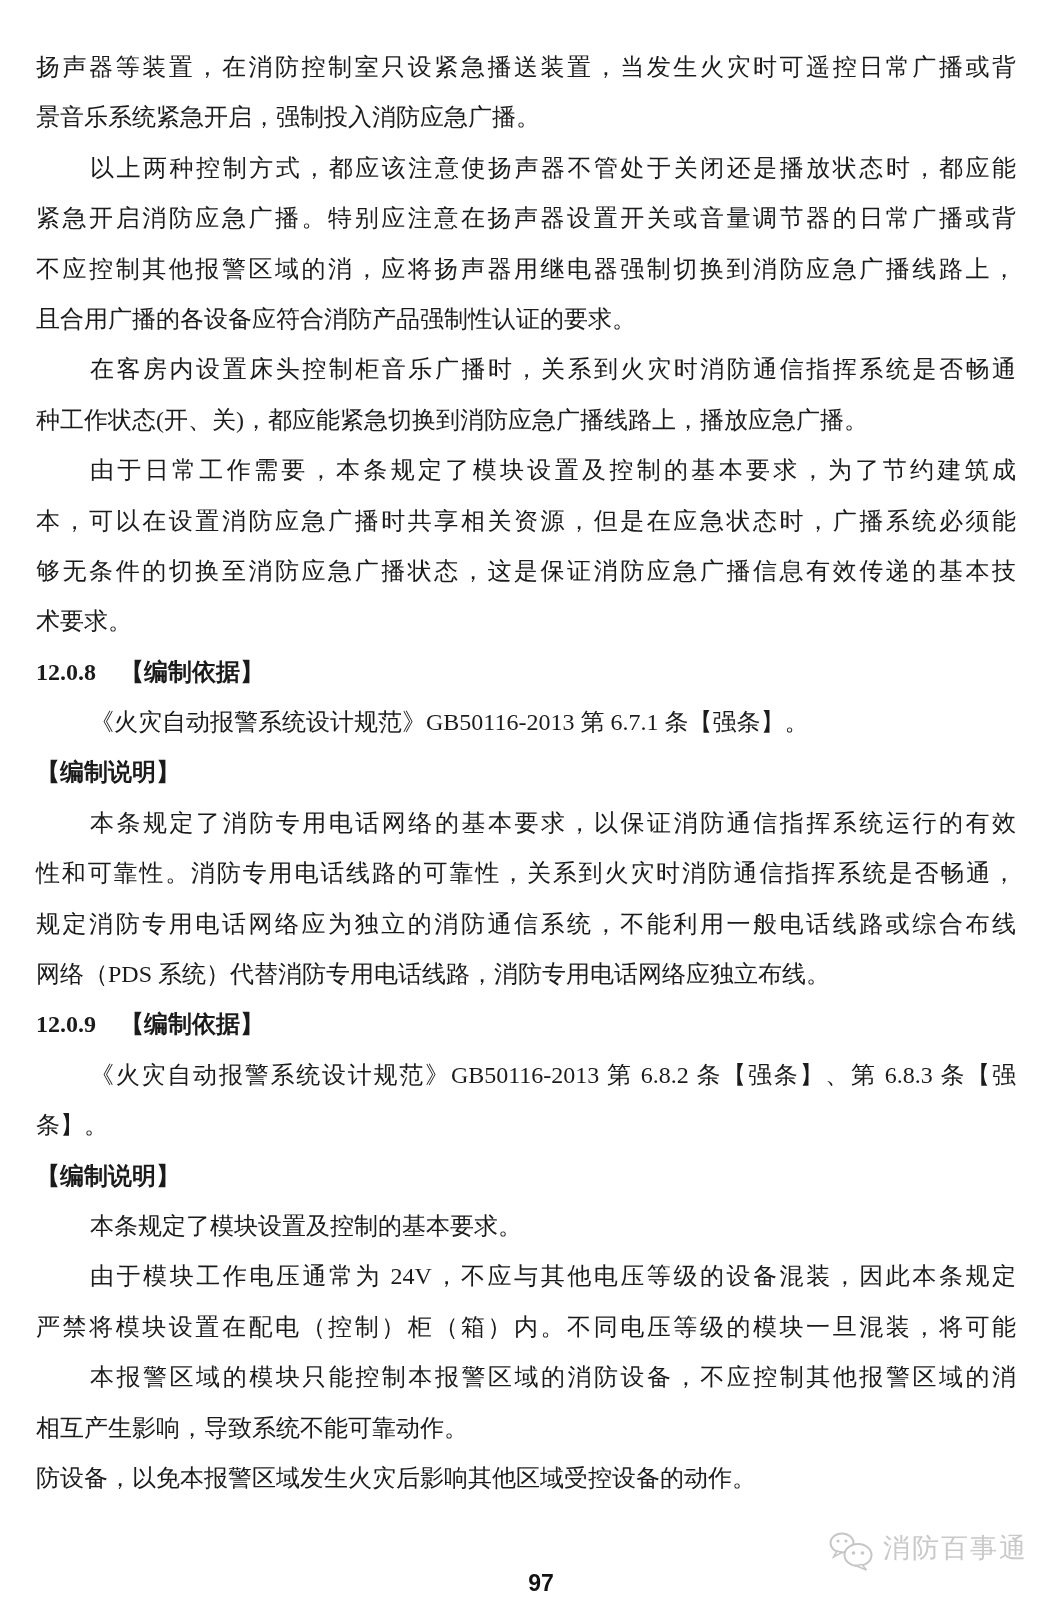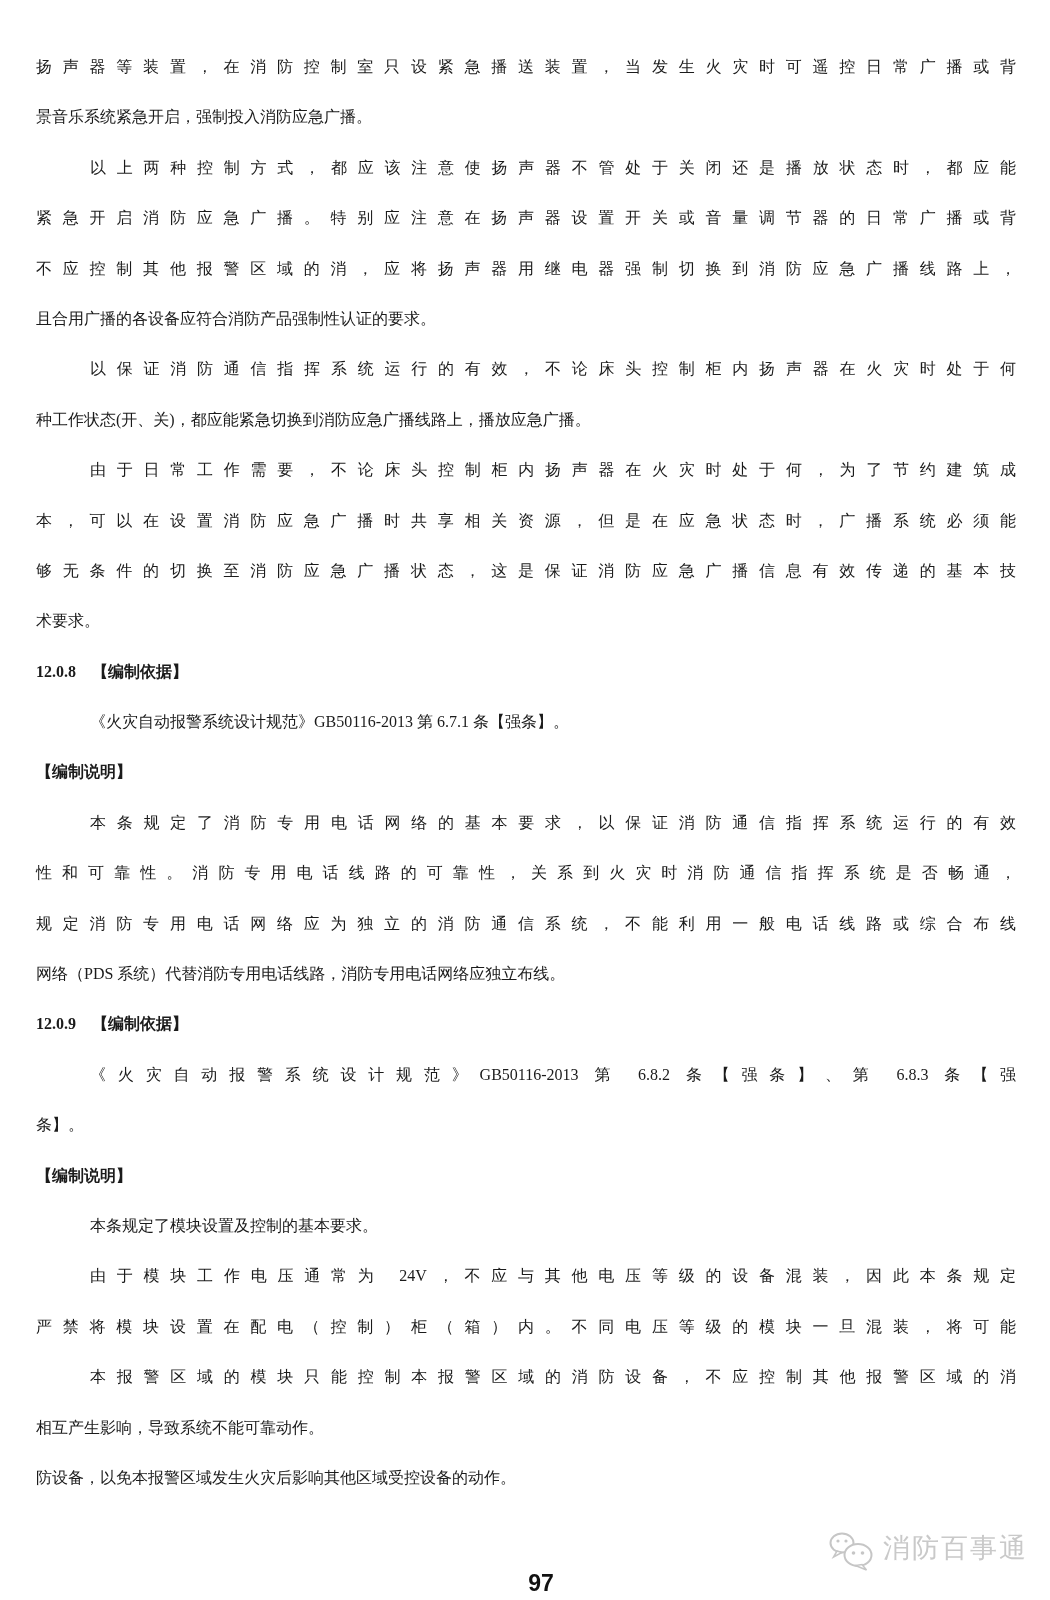--- a/index.html
+++ b/index.html
@@ -13,21 +13,21 @@
     position: relative;
     overflow: hidden;
     font-family: "Liberation Serif", "DejaVu Serif", serif;
   }
   .doc {
     position: absolute;
     left: 36px;
     top: 42px;
     width: 980px;
     color: #1b1b1b;
-    font-size: 16px;
+    font-size: 24px;
   }
   .line {
     height: 50.4px;
     line-height: 50.4px;
     text-align: left;
     white-space: nowrap;
   }
   .line.fill {
     white-space: normal;
     text-align: justify;
@@ -71,23 +71,23 @@
 </head>
 <body>
 
 <div class="doc">
     <div class="line fill">扬声器等装置，在消防控制室只设紧急播送装置，当发生火灾时可遥控日常广播或背</div>
     <div class="line">景音乐系统紧急开启，强制投入消防应急广播。</div>
     <div class="line fill indent">以上两种控制方式，都应该注意使扬声器不管处于关闭还是播放状态时，都应能</div>
     <div class="line fill">紧急开启消防应急广播。特别应注意在扬声器设置开关或音量调节器的日常广播或背</div>
     <div class="line fill">不应控制其他报警区域的消，应将扬声器用继电器强制切换到消防应急广播线路上，</div>
     <div class="line">且合用广播的各设备应符合消防产品强制性认证的要求。</div>
-    <div class="line fill indent">以保证消防通信指挥系统运行的有效，不论床头控制柜内扬声器在火灾时处于何</div>
+    <div class="line fill indent">在客房内设置床头控制柜音乐广播时，关系到火灾时消防通信指挥系统是否畅通</div>
     <div class="line">种工作状态(开、关)，都应能紧急切换到消防应急广播线路上，播放应急广播。</div>
-    <div class="line fill indent">由于日常工作需要，不论床头控制柜内扬声器在火灾时处于何，为了节约建筑成</div>
+    <div class="line fill indent">由于日常工作需要，本条规定了模块设置及控制的基本要求，为了节约建筑成</div>
     <div class="line fill">本，可以在设置消防应急广播时共享相关资源，但是在应急状态时，广播系统必须能</div>
     <div class="line fill">够无条件的切换至消防应急广播状态，这是保证消防应急广播信息有效传递的基本技</div>
     <div class="line">术要求。</div>
     <div class="line bold">12.0.8　【编制依据】</div>
     <div class="line indent">《火灾自动报警系统设计规范》GB50116-2013 第 6.7.1 条【强条】。</div>
     <div class="line bold">【编制说明】</div>
     <div class="line fill indent">本条规定了消防专用电话网络的基本要求，以保证消防通信指挥系统运行的有效</div>
     <div class="line fill">性和可靠性。消防专用电话线路的可靠性，关系到火灾时消防通信指挥系统是否畅通，</div>
     <div class="line fill">规定消防专用电话网络应为独立的消防通信系统，不能利用一般电话线路或综合布线</div>
     <div class="line">网络（PDS 系统）代替消防专用电话线路，消防专用电话网络应独立布线。</div>

